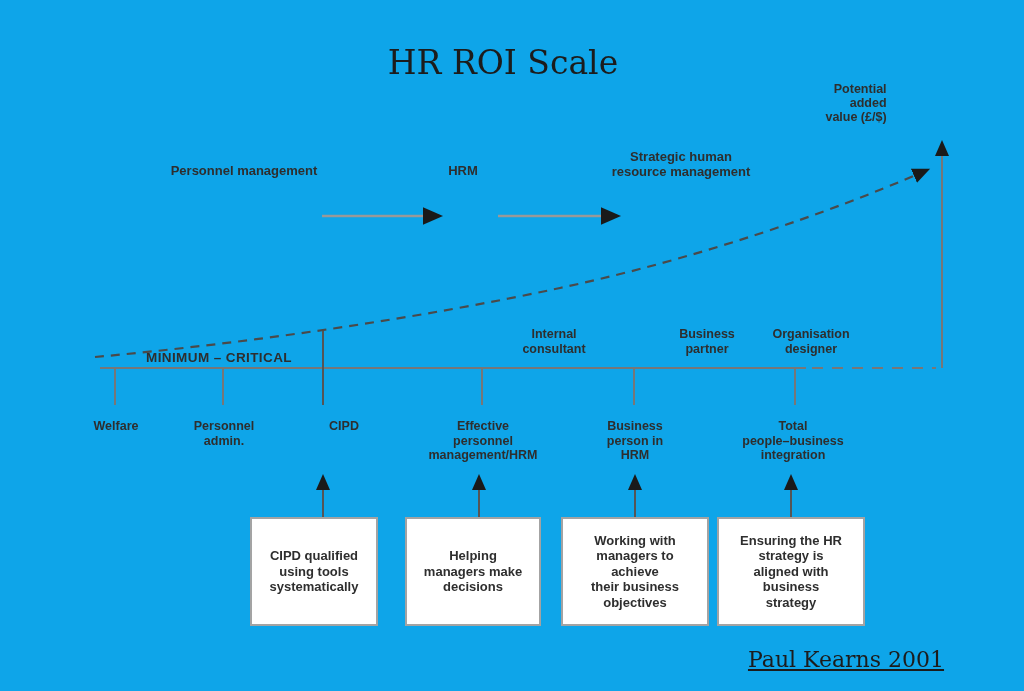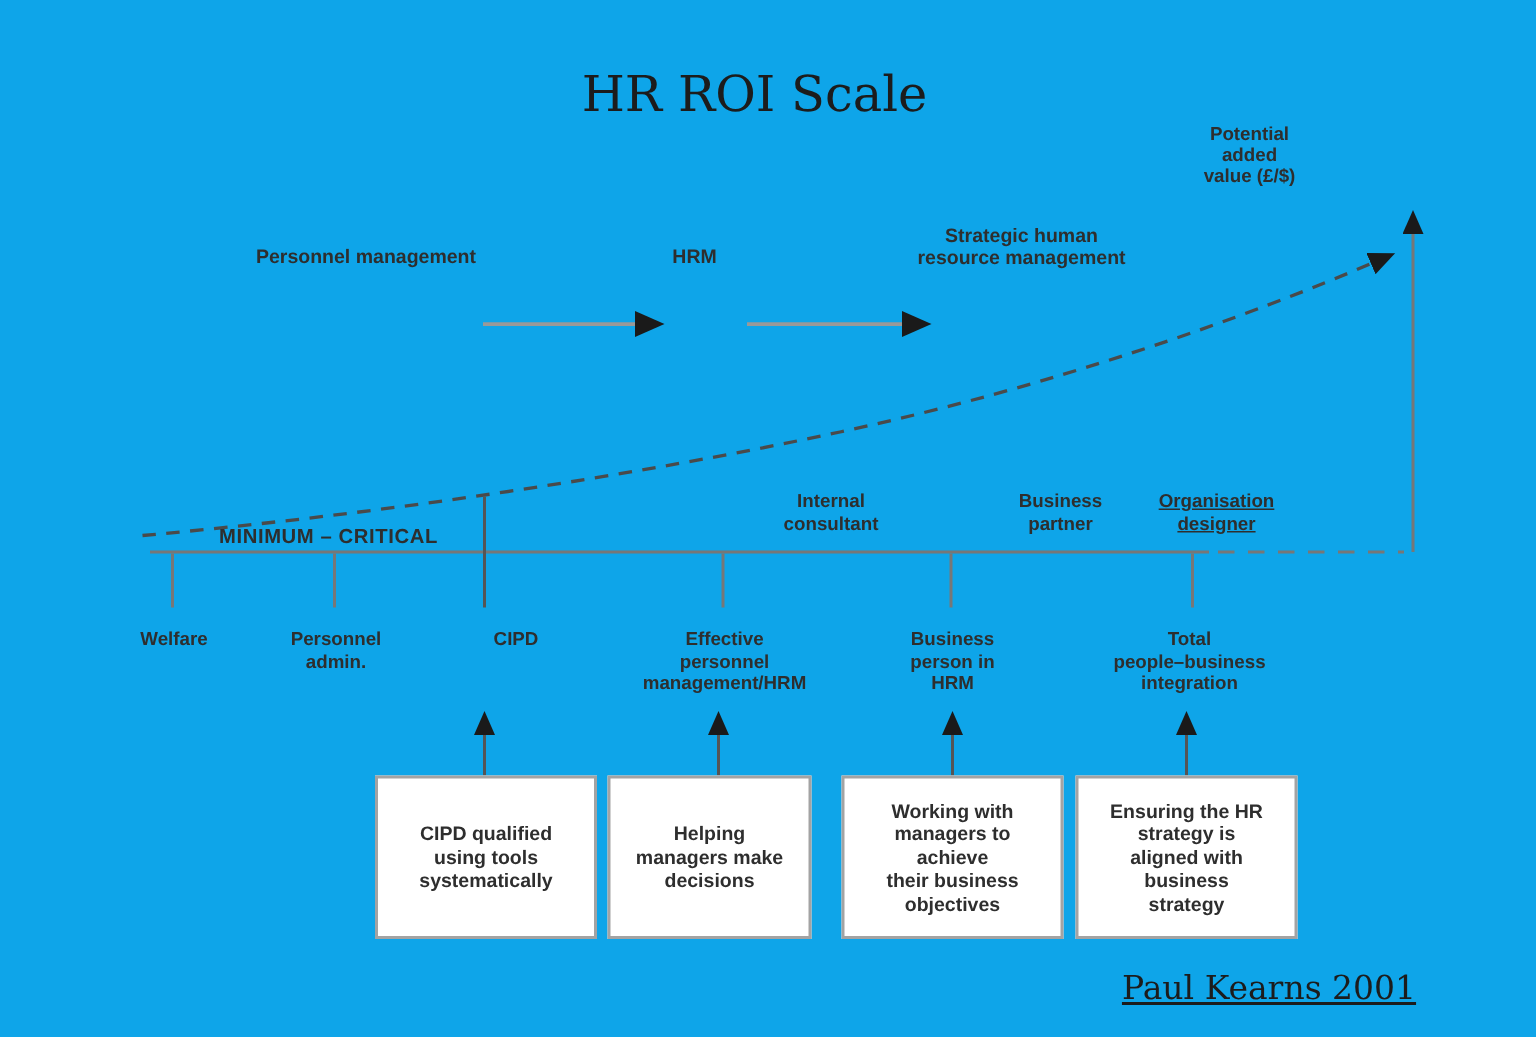--- a/index.html
+++ b/index.html
@@ -28,31 +28,31 @@
     font-family:"DejaVu Serif","Liberation Serif",serif;
     font-weight:normal;
     color:#1c1c1c;
     font-size:33px;
     line-height:38px;
     white-space:nowrap;
   }
   #phase-0{left:222px;top:164px;white-space:nowrap;font-size:13px;padding-left:44px;}
   #phase-1{left:463px;top:164px;white-space:nowrap;font-size:13px;}
   #phase-2{left:681px;top:149px;font-size:13px;line-height:15px;}
-  #value-axis-label{left:833px;top:82px;font-size:12.5px;line-height:14px;}
+  #value-axis-label{left:856px;top:82px;font-size:12.5px;line-height:14px;text-align:right;}
   #zone-label{
     left:146px;top:351px;
     transform:none;
     font-size:13.5px;
     letter-spacing:0.4px;
     white-space:nowrap;
   }
   #role-0{left:554px;top:327px;}
   #role-1{left:707px;top:327px;}
-  #role-2{left:811px;top:327px;text-decoration:underline;}
+  #role-2{left:811px;top:327px;}
   #stage-0{left:116px;top:419px;}
   #stage-1{left:224px;top:419px;}
   #stage-2{left:323px;top:419px;margin-left:21px;}
   #stage-3{left:483px;top:419px;}
   #stage-4{left:635px;top:419px;}
   #stage-5{left:793px;top:419px;}
   .note-box{
     position:absolute;
     z-index:2;
     box-sizing:border-box;
@@ -63,21 +63,21 @@
     justify-content:center;
     text-align:center;
     font-weight:bold;
     color:#2e2e2e;
     font-size:13px;
     line-height:15.5px;
     white-space:pre-line;
     top:517px;
     height:109px;
   }
-  #box-0{left:250px;width:148px;}
+  #box-0{left:250px;width:128px;}
   #box-1{left:405px;width:136px;}
   #box-2{left:561px;width:148px;}
   #box-3{left:717px;width:148px;}
   #attribution{
     left:846px;top:653px;
     font-family:"DejaVu Serif","Liberation Serif",serif;
     font-weight:normal;
     color:#1c1c1c;
     font-size:22px;
     white-space:nowrap;

